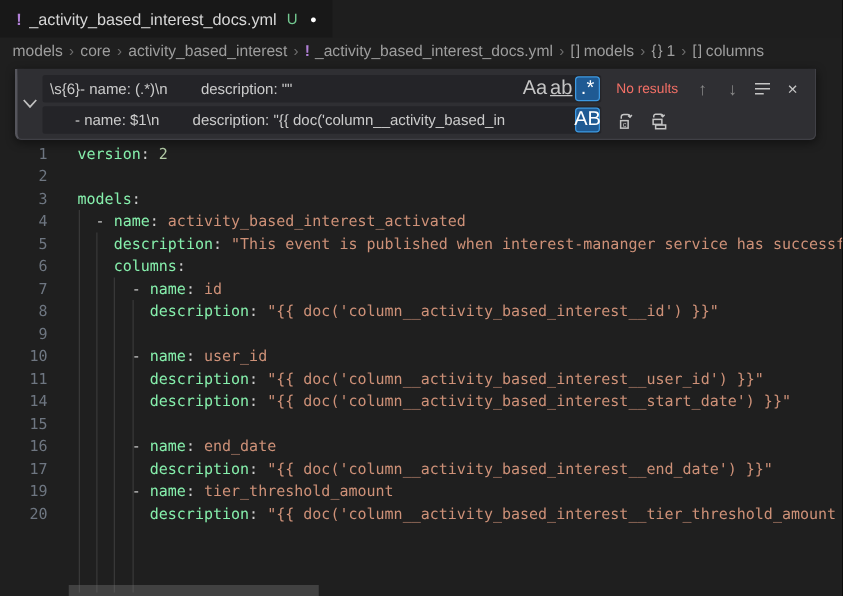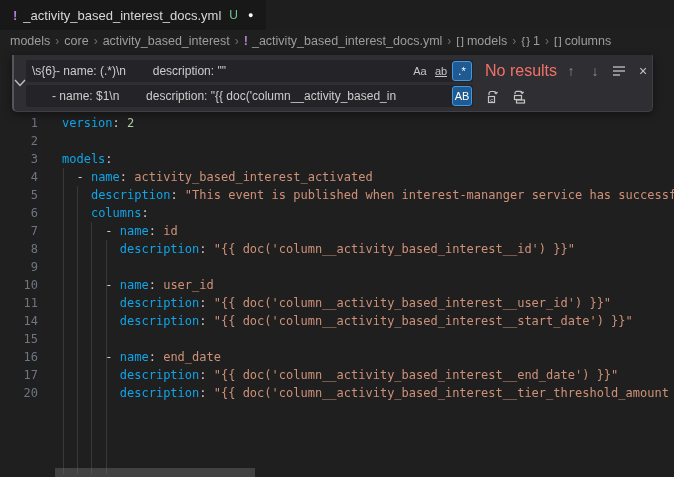--- a/index.html
+++ b/index.html
@@ -40,45 +40,45 @@
   .fw-input {
     width:447px; height:22px; background:#242428; border-radius:2px;
     display:flex; align-items:center; overflow:hidden;
   }
   .fw-text {
     flex:1; font-size:12px; color:#cccccc; padding-left:6px;
     white-space:pre; overflow:hidden;
   }
   .opt {
     width:20px; height:20px; margin-right:1px; display:flex; align-items:center;
-    justify-content:center; font-size:11px; color:#c5c5c5; border-radius:3px;
+    justify-content:center; font-size:16px; color:#c5c5c5; border-radius:3px;
     flex:none;
   }
   .opt.active { background:#1f5a93; border:1px solid #3d9ae3; color:#ffffff; }
   .opt .uline { border-bottom:1px solid #c5c5c5; line-height:10px; }
-  .no-results { color:#f47067; font-size:16px; margin-left:12px; white-space:nowrap; }
+  .no-results { color:#f47067; font-size:11px; margin-left:12px; white-space:nowrap; }
   .fw-spacer { flex:1; }
   .icon-btn {
     width:20px; height:20px; display:flex; align-items:center; justify-content:center;
     color:#c5c5c5; font-size:14px; border-radius:3px; margin-left:4px; flex:none;
   }
   .icon-btn.dim { color:#8a8a8a; }
   .icon-btn svg { display:block; }
   
   .editor { position:absolute; left:0; top:52px; right:0; bottom:0; overflow:hidden; }
   .guide { position:absolute; width:1px; background:#383838; }
   .code-lines {
     position:absolute; left:0; top:62px; right:0;
     font-family:"DejaVu Sans Mono","Liberation Mono",monospace;
     font-size:12px; line-height:18px;
   }
   .code-line { display:flex; height:18px; white-space:pre; }
   .ln { width:38px; flex:none; text-align:right; color:#6e7681; }
   .code { margin-left:24px; flex:none; }
-  .t-k { color:#0ea5e9; }
+  .t-k { color:#86efac; }
   .t-p { color:#cccccc; }
   .t-s { color:#ce9178; }
   .t-n { color:#b5cea8; }
   .hscrollbar {
     position:absolute; left:55px; bottom:0; width:200px; height:9px;
     background:rgba(121,121,121,0.38);
   }
 </style>
 </head>
 <body>
@@ -196,18 +196,19 @@
         <div class="code-line"><span class="ln">6</span><span class="code"><span class="t-p">    </span><span class="t-k">columns</span><span class="t-p">:</span></span></div>
         <div class="code-line"><span class="ln">7</span><span class="code"><span class="t-p">      - </span><span class="t-k">name</span><span class="t-p">: </span><span class="t-s">id</span></span></div>
         <div class="code-line"><span class="ln">8</span><span class="code"><span class="t-p">        </span><span class="t-k">description</span><span class="t-p">: </span><span class="t-s">"{{ doc('column__activity_based_interest__id') }}"</span></span></div>
         <div class="code-line"><span class="ln">9</span><span class="code"></span></div>
         <div class="code-line"><span class="ln">10</span><span class="code"><span class="t-p">      - </span><span class="t-k">name</span><span class="t-p">: </span><span class="t-s">user_id</span></span></div>
         <div class="code-line"><span class="ln">11</span><span class="code"><span class="t-p">        </span><span class="t-k">description</span><span class="t-p">: </span><span class="t-s">"{{ doc('column__activity_based_interest__user_id') }}"</span></span></div>
         <div class="code-line"><span class="ln">14</span><span class="code"><span class="t-p">        </span><span class="t-k">description</span><span class="t-p">: </span><span class="t-s">"{{ doc('column__activity_based_interest__start_date') }}"</span></span></div>
         <div class="code-line"><span class="ln">15</span><span class="code"></span></div>
         <div class="code-line"><span class="ln">16</span><span class="code"><span class="t-p">      - </span><span class="t-k">name</span><span class="t-p">: </span><span class="t-s">end_date</span></span></div>
         <div class="code-line"><span class="ln">17</span><span class="code"><span class="t-p">        </span><span class="t-k">description</span><span class="t-p">: </span><span class="t-s">"{{ doc('column__activity_based_interest__end_date') }}"</span></span></div>
+        <div class="code-line"><span class="ln">19</span><span class="code"><span class="t-p">      - </span><span class="t-k">name</span><span class="t-p">: </span><span class="t-s">tier_threshold_amount</span></span></div>
         <div class="code-line"><span class="ln">20</span><span class="code"><span class="t-p">        </span><span class="t-k">description</span><span class="t-p">: </span><span class="t-s">"{{ doc('column__activity_based_interest__tier_threshold_amount</span></span></div>
       </div>
     <div class="hscrollbar"></div>
   </div>
 
 </div>
 
 </body></html>

